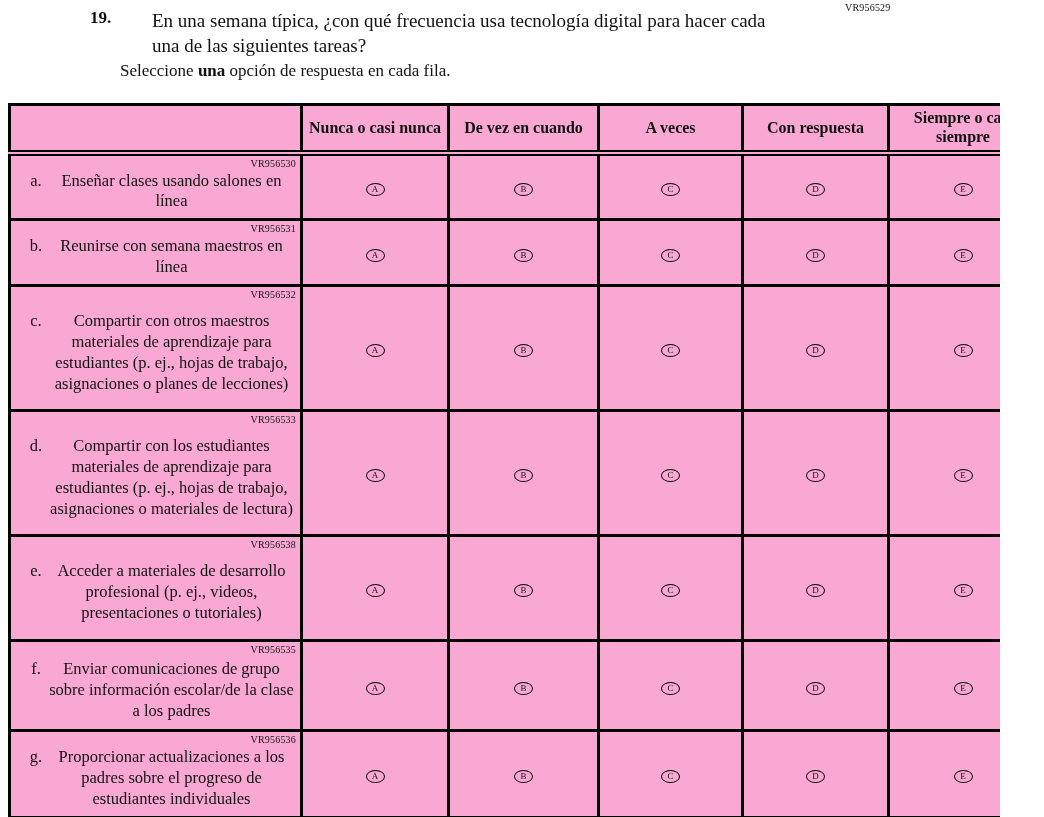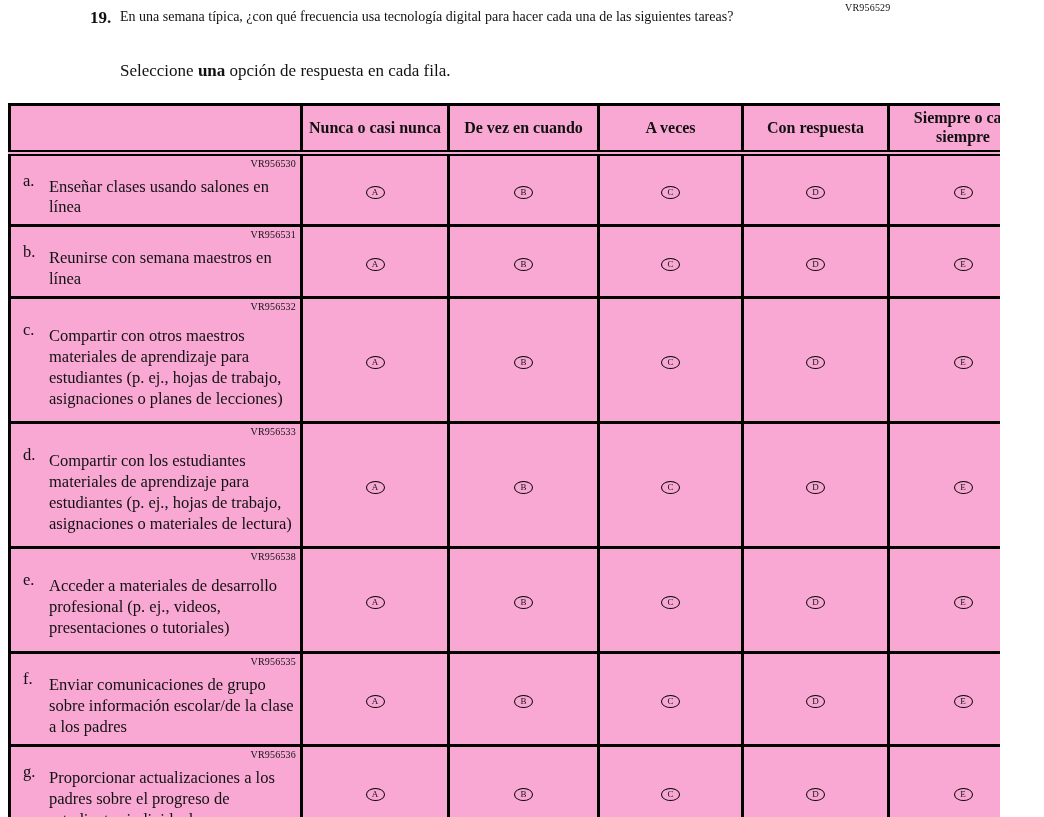--- a/index.html
+++ b/index.html
@@ -10,34 +10,34 @@
     color: #111;
     font-family: "Liberation Serif", serif;
   }
   .page { position: relative; width: 1000px; height: 817px; overflow: hidden; }
 
   .page-code {
     position: absolute; top: 2px; left: 845px;
     font-size: 10px; letter-spacing: 0.2px;
   }
 
-  .question { position: absolute; top: 8px; left: 90px; width: 700px; display: flex; }
+  .question { position: absolute; top: 8px; left: 90px; width: 700px; display: flex; gap: 32px; }
   .qnum { font-weight: bold; font-size: 17px; width: 30px; flex-shrink: 0; }
-  .qtext { font-size: 14px; line-height: 1.32; width: 660px; }
+  .qtext { font-size: 19px; line-height: 1.32; width: 660px; }
 
   .instruction { position: absolute; top: 61px; left: 120px; font-size: 17px; text-align: center; }
   .instruction b { font-weight: bold; }
 
   table.grid {
     position: absolute; top: 103px; left: 8px;
     width: 1028px;
     border-collapse: collapse; table-layout: fixed;
     background: #f9a8d4;
   }
-  .grid th, .grid td { border: 3px solid #000; padding: 0; }
+  .grid th, .grid td { border: 3px solid #000; padding: 0; text-align: center; }
   .grid thead th {
     height: 48px;
     border-bottom: 6px double #000;
     font-weight: bold; font-size: 16px; line-height: 1.15;
     text-align: center; vertical-align: middle;
     padding: 2px 4px;
   }
   .grid tbody tr:nth-child(1) { height: 64px; }
   .grid tbody tr:nth-child(2) { height: 65px; }
   .grid tbody tr:nth-child(3) { height: 125px; }
@@ -51,21 +51,21 @@
     vertical-align: middle;
     padding: 15px 6px 6px 12px;
     font-size: 16.5px; line-height: 1.27;
   }
   .row-code {
     position: absolute; top: 2px; right: 4px;
     font-size: 10px; letter-spacing: 0.2px;
   }
   .stmt-row { display: flex; }
   .stmt-letter { width: 26px; flex-shrink: 0; }
-  .stmt-text { flex: 1; margin-top: 6px; }
+  .stmt-text { flex: 1; }
 
   td.opt { text-align: center; vertical-align: middle; }
   .bubble {
     display: inline-flex; align-items: center; justify-content: center;
     width: 19px; height: 13px;
     border: 1.3px solid #000; border-radius: 50%;
     font-size: 9px; line-height: 1;
     font-family: "Liberation Serif", serif;
     cursor: pointer;
   }

